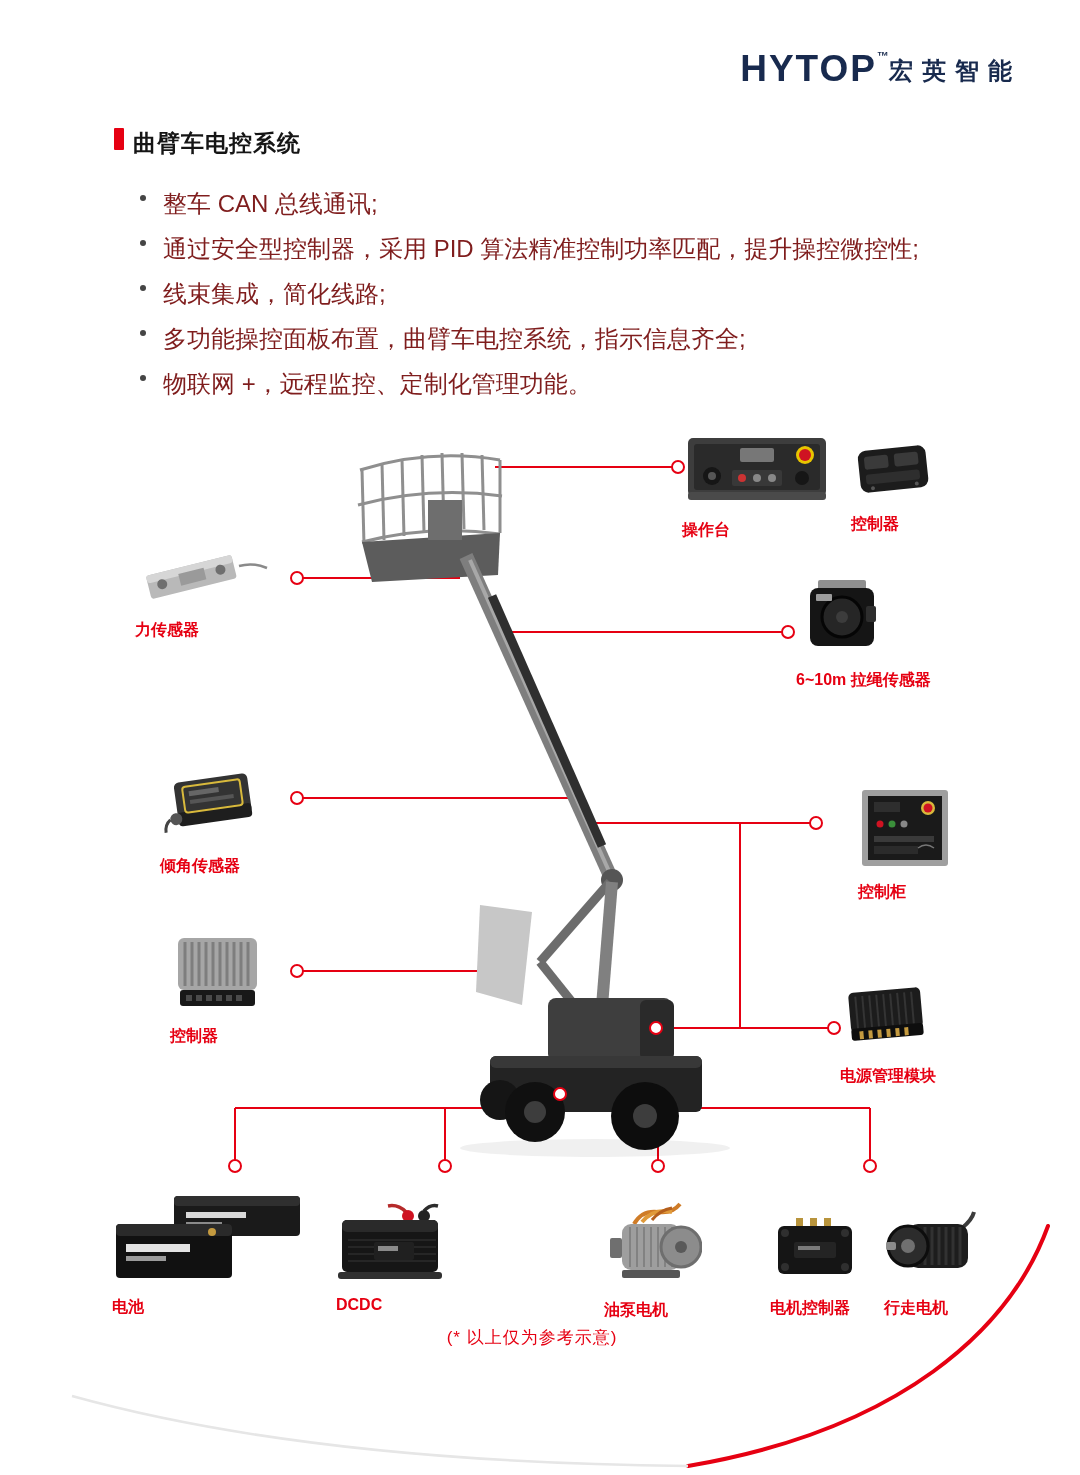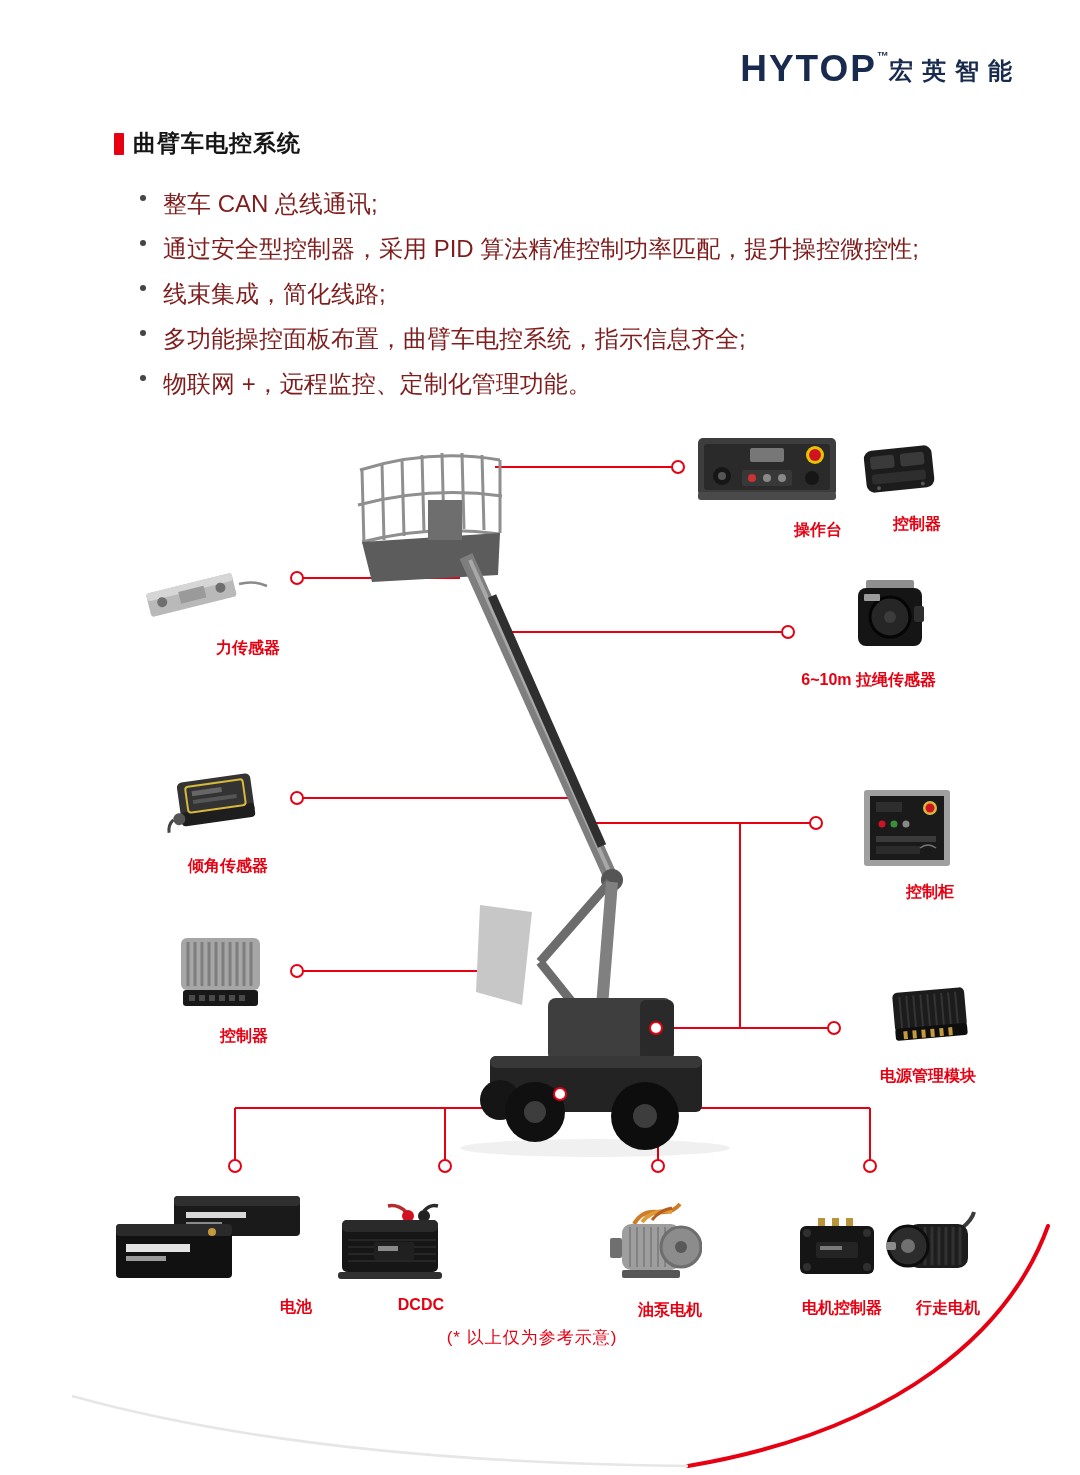--- a/index.html
+++ b/index.html
@@ -5,31 +5,31 @@
   *{margin:0;padding:0;box-sizing:border-box}
   html,body{background:#fff}
   body{font-family:"Liberation Sans","DejaVu Sans",sans-serif}
   .page{position:relative;width:1080px;height:1475px;margin:0 auto;background:#fff;overflow:hidden;color:#3c3c3c}
   
   .logo{position:absolute;top:50px;right:68px;display:flex;flex-direction:row;align-items:flex-end;color:#182a4e}
   .logo .word{font-size:37px;font-weight:900;letter-spacing:2px;line-height:1}
   .logo .word sup{font-size:12px;font-weight:700;vertical-align:top;letter-spacing:0}
   .logo .sub{font-size:24px;font-weight:700;letter-spacing:9px;margin-right:-9px;margin-top:5px}
   
-  .title{position:absolute;left:114px;top:128px;display:flex;align-items:center;gap:9px}
+  .title{position:absolute;left:114px;top:128px;display:flex;gap:9px}
   .title .bar{width:10px;height:22px;background:#e60012;border-radius:1px}
   .title h1{font-size:23px;font-weight:700;color:#151515;letter-spacing:1px}
   
   .features{position:absolute;left:138px;top:188px;width:930px;list-style:none}
   .features li{position:relative;padding-left:25px;margin-bottom:13px;font-size:24px;color:#7f1d1d}
   .features li::before{content:"";position:absolute;left:2px;top:7px;width:6px;height:6px;border-radius:50%;background:#454545}
   
   .overlay{position:absolute;inset:0;pointer-events:none}
   
-  .comp{position:absolute;display:flex;flex-direction:column;align-items:flex-end}
+  .comp{position:absolute;display:flex;flex-direction:column;align-items:flex-start}
   .comp-label{margin-top:8px;font-size:16px;font-weight:700;color:#e60012;white-space:nowrap;text-align:center}
   .note{position:absolute;left:0;width:1064px;top:1326px;text-align:center;font-size:17px;font-weight:400;color:#e60012;letter-spacing:1px}
 </style>
 </head>
 <body>
 
 <div class="page">
 
   <div class="logo">
     <div class="word"><span>HYTOP</span><sup>™</sup></div>
@@ -159,21 +159,21 @@
           <rect x="44" y="20" width="24" height="13" rx="3" fill="#3a3a3a"></rect>
           <rect x="14" y="38" width="54" height="10" rx="3" fill="#2e2e2e"></rect>
           <circle cx="20" cy="52" r="2" fill="#555"></circle>
             <circle cx="64" cy="52" r="2" fill="#555"></circle>
         </g>
       </svg>
     </div>
     <figcaption class="comp-label">控制器</figcaption>
   </figure>
 
-  <figure class="comp" style="left:135px;top:548px;width:145px">
+  <figure class="comp" style="left:135px;top:530px;width:145px">
     <div>
       <svg width="145" height="78" viewBox="0 0 145 78">
         <g transform="rotate(-14 60 45)">
           <rect x="12" y="34" width="88" height="24" rx="3" fill="#b9b9b9"></rect>
           <rect x="12" y="34" width="88" height="8" rx="3" fill="#d6d6d6"></rect>
           <circle cx="26" cy="46" r="5" fill="#6f6f6f"></circle>
             <circle cx="86" cy="46" r="5" fill="#6f6f6f"></circle>
           <rect x="44" y="40" width="26" height="12" fill="#9a9a9a"></rect>
         </g>
         <path d="M104 36 q14 -4 28 2" stroke="#8a8a8a" stroke-width="2.5" fill="none"></path>

